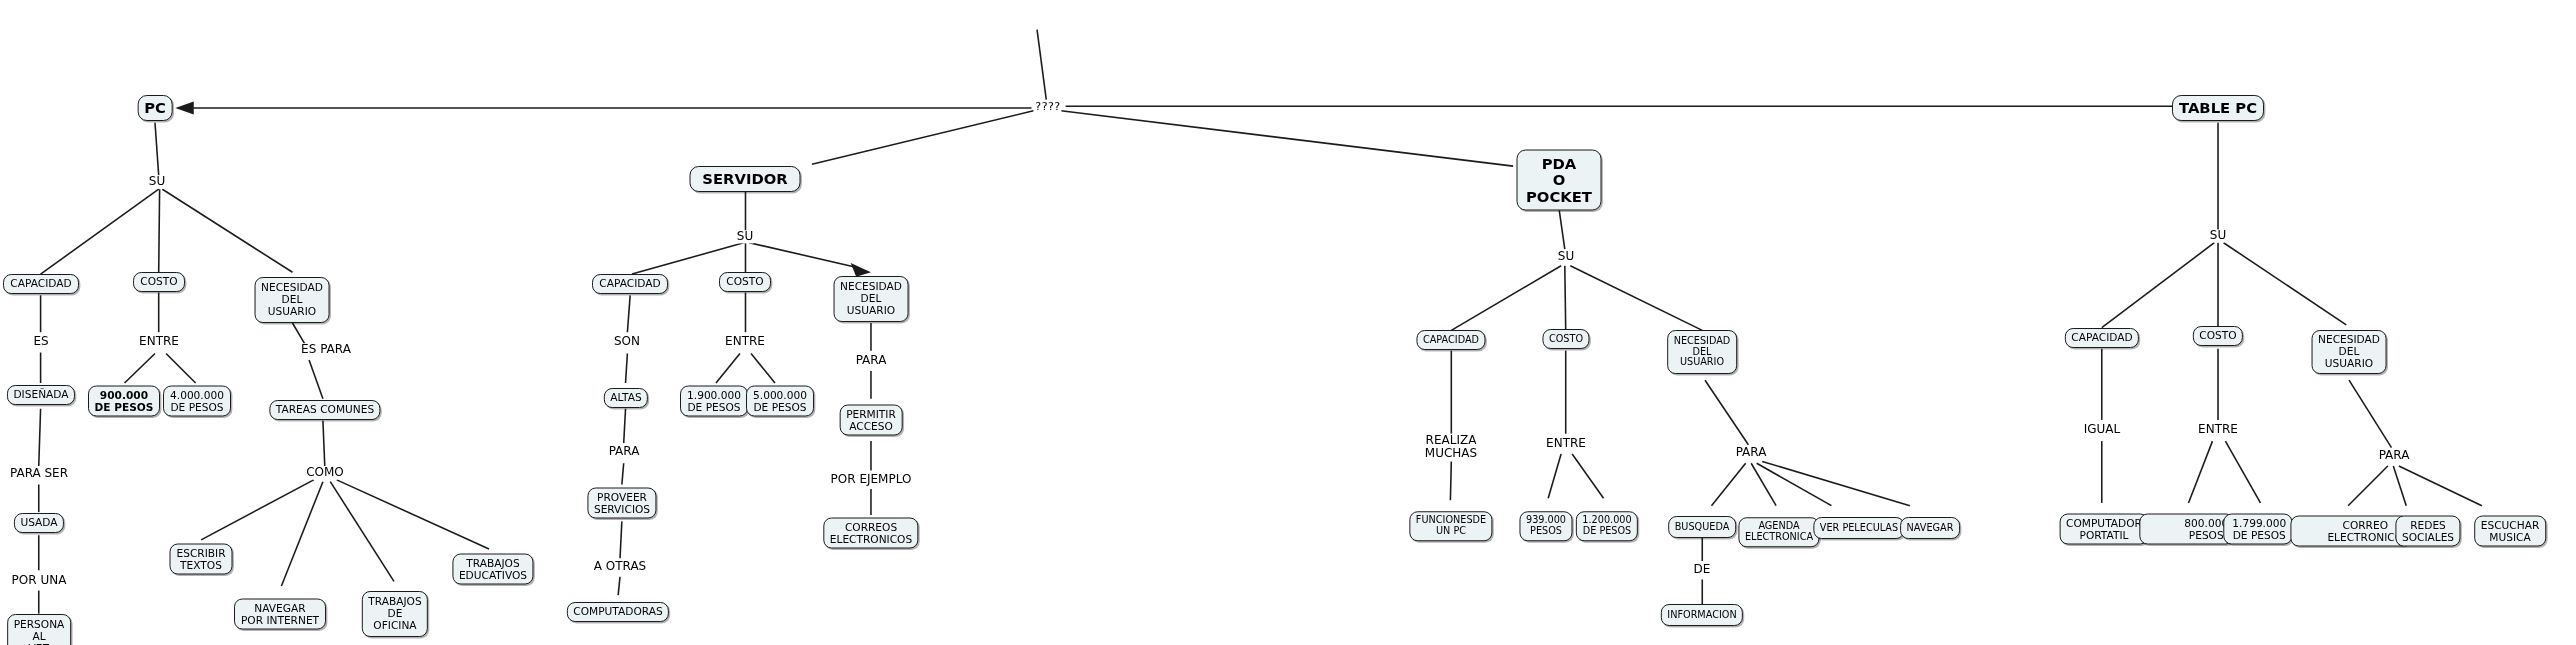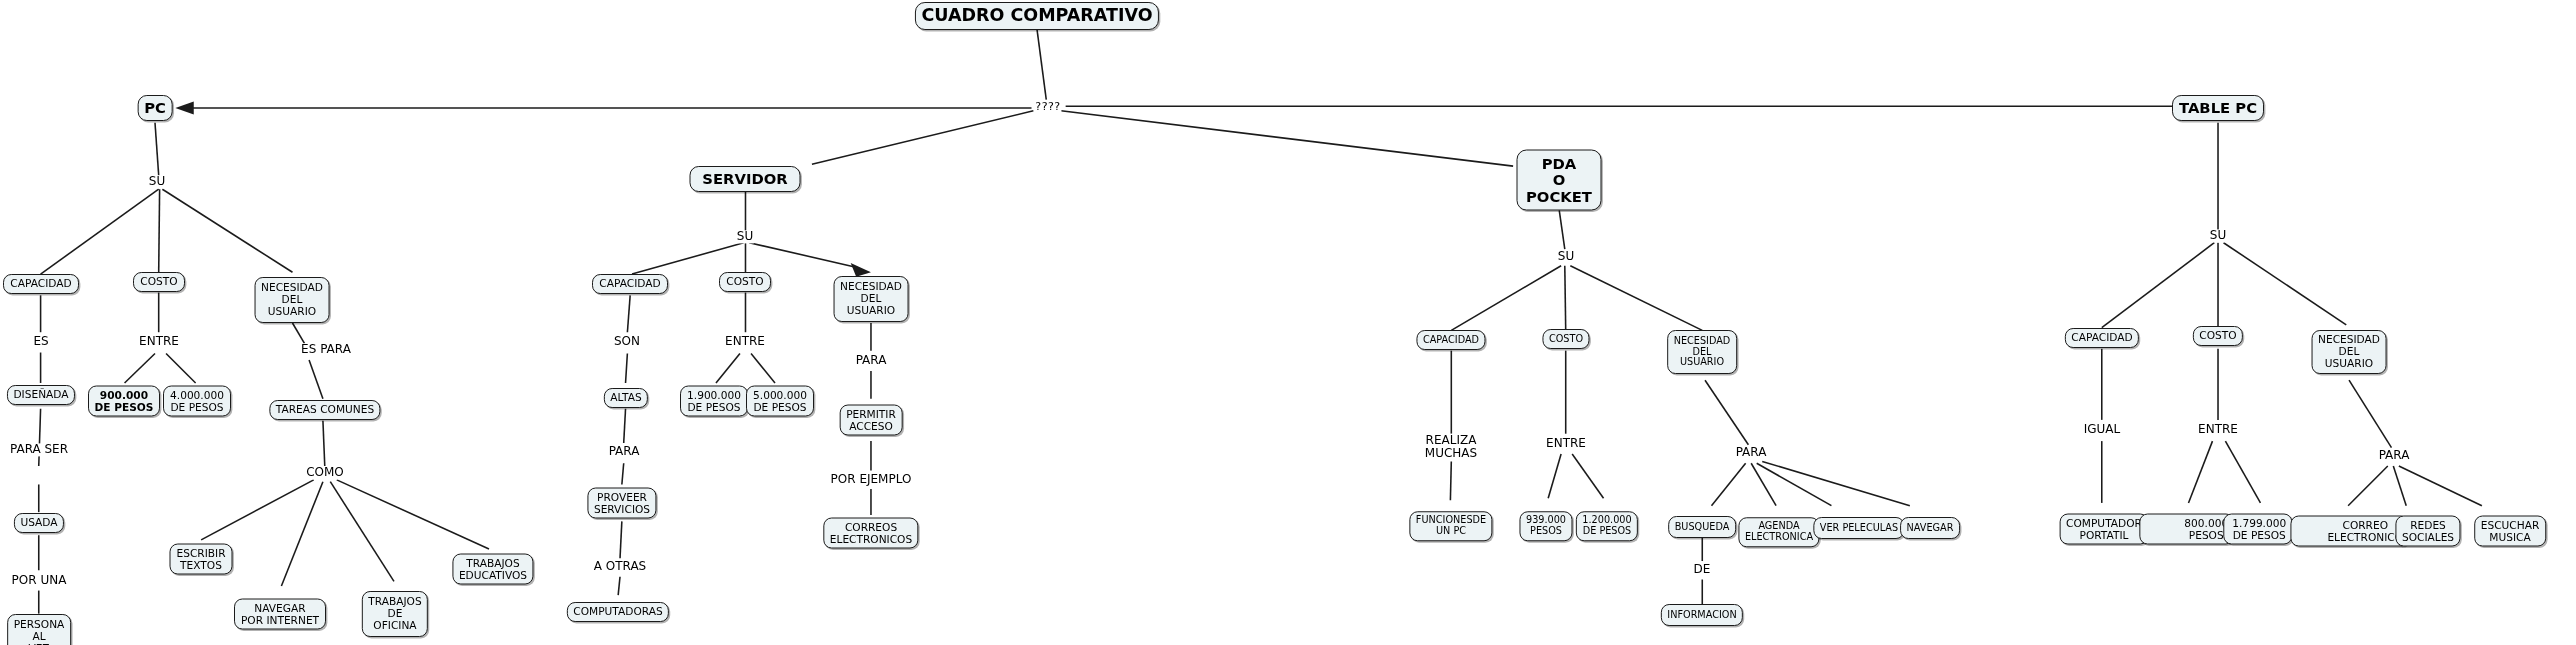--- a/index.html
+++ b/index.html
@@ -179,40 +179,39 @@
       <line x1="2398" y1="478" x2="2372" y2="545"></line>
       <line x1="2412" y1="478" x2="2450" y2="545"></line>
 
       <line x1="2546" y1="412" x2="2592" y2="485"></line>
       <line x1="2588" y1="505" x2="2545" y2="548"></line>
       <line x1="2594" y1="505" x2="2608" y2="548"></line>
       <line x1="2600" y1="505" x2="2690" y2="548"></line>
     </g>
   </svg>
 
-  <div class="node root" style="left:1037px; top:15.7px; min-width:242px; height:28px;">CUADRO COMPARATIVO</div>
   <div class="link-label q" style="left:1048px; top:107px;">????</div>
 
   <div class="node branch" style="left:155px; top:108px; min-width:33px; height:26px;">PC</div>
   <div class="node branch" style="left:745px; top:179px; min-width:111px; height:26px;">SERVIDOR</div>
-  <div class="node branch" style="left:1559px; top:180px; min-width:85px; height:61px;border-radius:10px;">PDA
+  <div class="node branch" style="left:1559px; top:180px; min-width:85px; height:61px;">PDA
 O
 POCKET</div>
   <div class="node branch" style="left:2218px; top:108px; min-width:92px; height:26px;">TABLE PC</div>
 
   <div class="link-label" style="left:157px; top:182px;">SU</div>
   <div class="node lvl" style="left:41px; top:284px; min-width:76px; height:20px;">CAPACIDAD</div>
   <div class="node lvl" style="left:159px; top:282px; min-width:52px; height:20px;">COSTO</div>
   <div class="node lvl" style="left:292px; top:300px; min-width:70px; height:46px;">NECESIDAD
 DEL
 USUARIO</div>
 
   <div class="link-label" style="left:41px; top:342px;">ES</div>
   <div class="node lvl" style="left:41px; top:395px; min-width:61px; height:20px;">DISEÑADA</div>
-  <div class="link-label" style="left:39px; top:450px;">PARA SER</div>
+  <div class="link-label" style="left:39px; top:474px;">PARA SER</div>
   <div class="node lvl" style="left:39px; top:523px; min-width:50px; height:20px;">USADA</div>
   <div class="link-label" style="left:39px; top:581px;">POR UNA</div>
   <div class="node lvl" style="left:39px; top:637px; min-width:59px; height:46px;">PERSONA
 AL
 VEZ</div>
 
   <div class="link-label" style="left:159px; top:342px;">ENTRE</div>
   <div class="node lvl" style="left:124px; top:401px; min-width:68px; height:31px;font-weight:bold;">900.000
 DE PESOS</div>
   <div class="node lvl" style="left:197px; top:401px; min-width:68px; height:31px;">4.000.000

